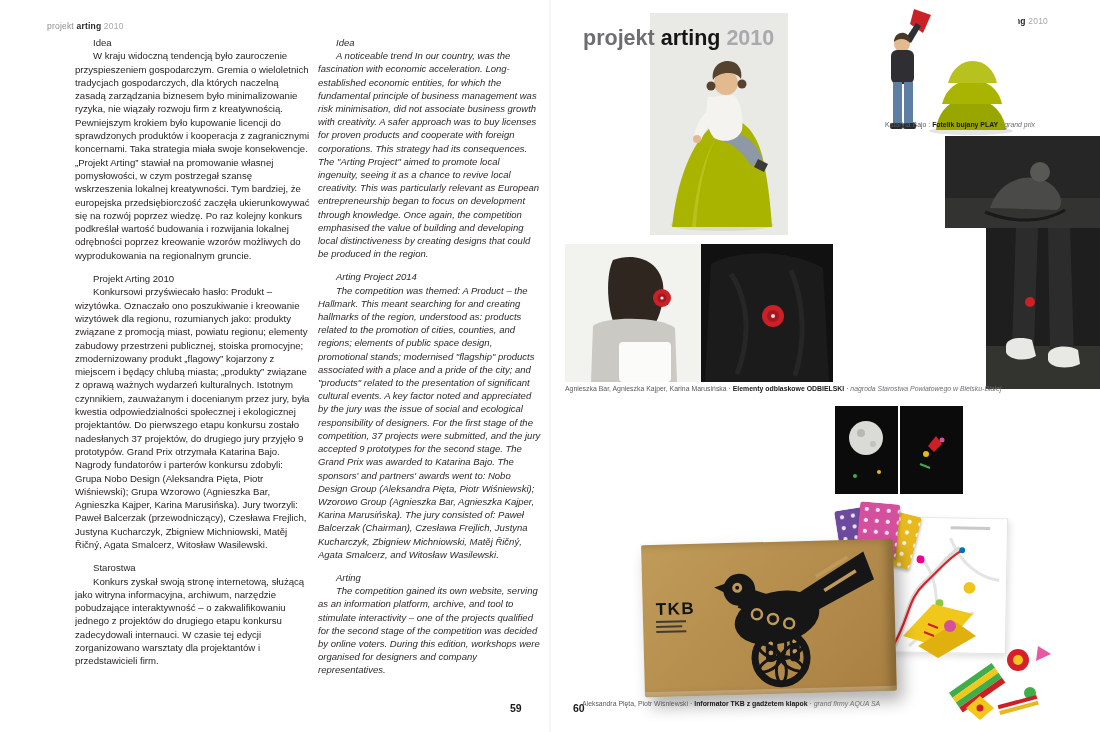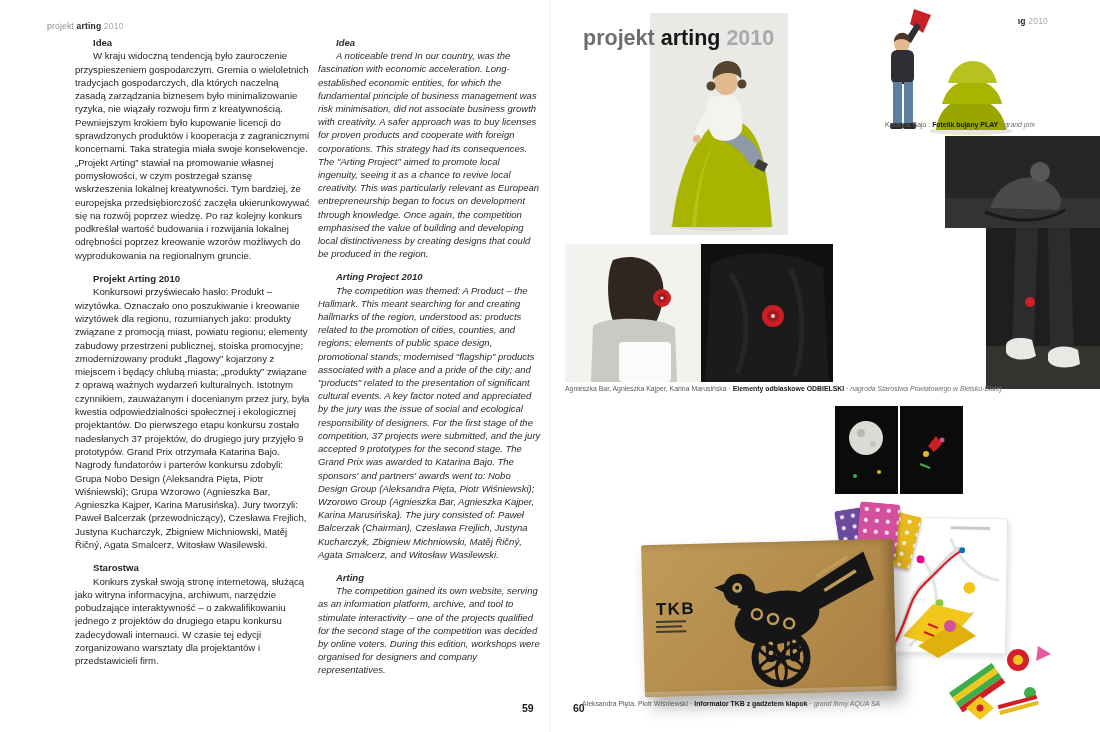--- a/index.html
+++ b/index.html
@@ -13,24 +13,24 @@
   
   .rh{position:absolute;font-size:8.5px;color:#8a8c8f;letter-spacing:.2px;white-space:nowrap}
   .rh .bd{font-weight:bold;color:#231f20}
   .rh .yr{color:#a6a8ab}
   .rh-left{left:47px;top:21px}
   .rh-right{right:52px;top:16px}
   
   .col{position:absolute;top:36px;max-height:662px;overflow:hidden}
   .col-pl{left:75px;width:236px;font-size:9.6px;line-height:13.3px}
   .col-en{left:318px;width:224px;font-size:9.5px;line-height:13.2px;font-style:italic;color:#2d2a2b}
-  .col h3{font-size:inherit;font-weight:bold;margin:0 0 0 18px}
+  .col h3{font-size:inherit;font-weight:normal;margin:0 0 0 18px}
   .col p{text-indent:18px;margin:0 0 10px 0}
   .pn{position:absolute;top:702px;font-weight:bold;font-size:10.5px;color:#1a1a1a}
-  .pn-left{left:522px}
+  .pn-left{left:510px}
   .pn-right{left:23px}
   
   .title{position:absolute;left:33px;top:26px;font-size:21.5px;color:#6d6e71;z-index:6;white-space:nowrap}
   .title .bd{font-weight:bold;color:#161616}
   .title .yr{color:#a8aaad}
   
   .ph{position:absolute;overflow:hidden}
   .ph svg{display:block;width:100%;height:100%}
   .ph-girl{left:100px;top:13px;width:138px;height:222px;background:#e9e9e6}
   .ph-boy{left:268px;top:6px;width:200px;height:130px;background:#fff}
@@ -97,21 +97,21 @@
         <p>Konkurs zyskał swoją stronę internetową, służącą jako witryna informacyjna, archiwum, narzędzie pobudzające interaktywność – o zakwalifikowaniu jednego z projektów do drugiego etapu konkursu zadecydowali internauci. W czasie tej edycji zorganizowano warsztaty dla projektantów i przedstawicieli firm.</p>
       </section>
     </div>
 
     <div class="col col-en">
       <section class="txt-sec">
         <h3>Idea</h3>
         <p>A noticeable trend In our country, was the fascination with economic acceleration. Long-established economic entities, for which the fundamental principle of business management was risk minimisation, did not associate business growth with creativity. A safer approach was to buy licenses for proven products and cooperate with foreign corporations. This strategy had its consequences. The "Arting Project" aimed to promote local ingenuity, seeing it as a chance to revive local creativity. This was particularly relevant as European entrepreneurship began to focus on development through knowledge. Once again, the competition emphasised the value of building and developing local distinctiveness by creating designs that could be produced in the region.</p>
       </section>
       <section class="txt-sec">
-        <h3>Arting Project 2010</h3>
+        <h3>Arting Project 2014</h3>
         <p>The competition was themed: A Product – the Hallmark. This meant searching for and creating hallmarks of the region, understood as: products related to the promotion of cities, counties, and regions; elements of public space design, promotional stands; modernised "flagship" products associated with a place and a pride of the city; and "products" related to the presentation of significant cultural events. A key factor noted and appreciated by the jury was the issue of social and ecological responsibility of designers. For the first stage of the competition, 37 projects were submitted, and the jury accepted 9 prototypes for the second stage. The Grand Prix was awarded to Katarina Bajo. The sponsors' and partners' awards went to: Nobo Design Group (Aleksandra Pięta, Piotr Wiśniewski); Wzorowo Group (Agnieszka Bar, Agnieszka Kajper, Karina Marusińska). The jury consisted of: Paweł Balcerzak (Chairman), Czesława Frejlich, Justyna Kucharczyk, Zbigniew Michniowski, Matěj Řičný, Agata Smalcerz, and Witosław Wasilewski.</p>
       </section>
       <section class="txt-sec">
         <h3>Arting</h3>
         <p>The competition gained its own website, serving as an information platform, archive, and tool to stimulate interactivity – one of the projects qualified for the second stage of the competition was decided by online voters. During this edition, workshops were organised for designers and company representatives.</p>
       </section>
     </div>
 
     <div class="pn pn-left">59</div>
   </section>

